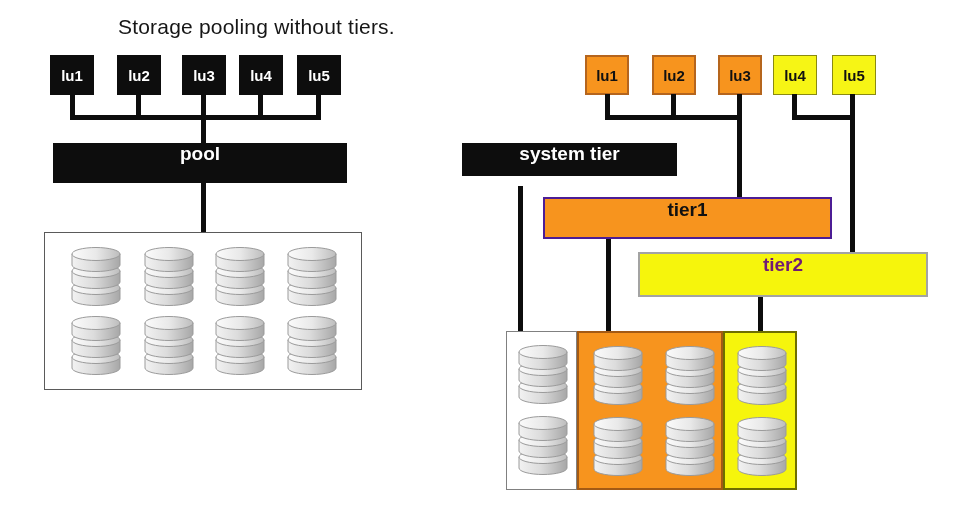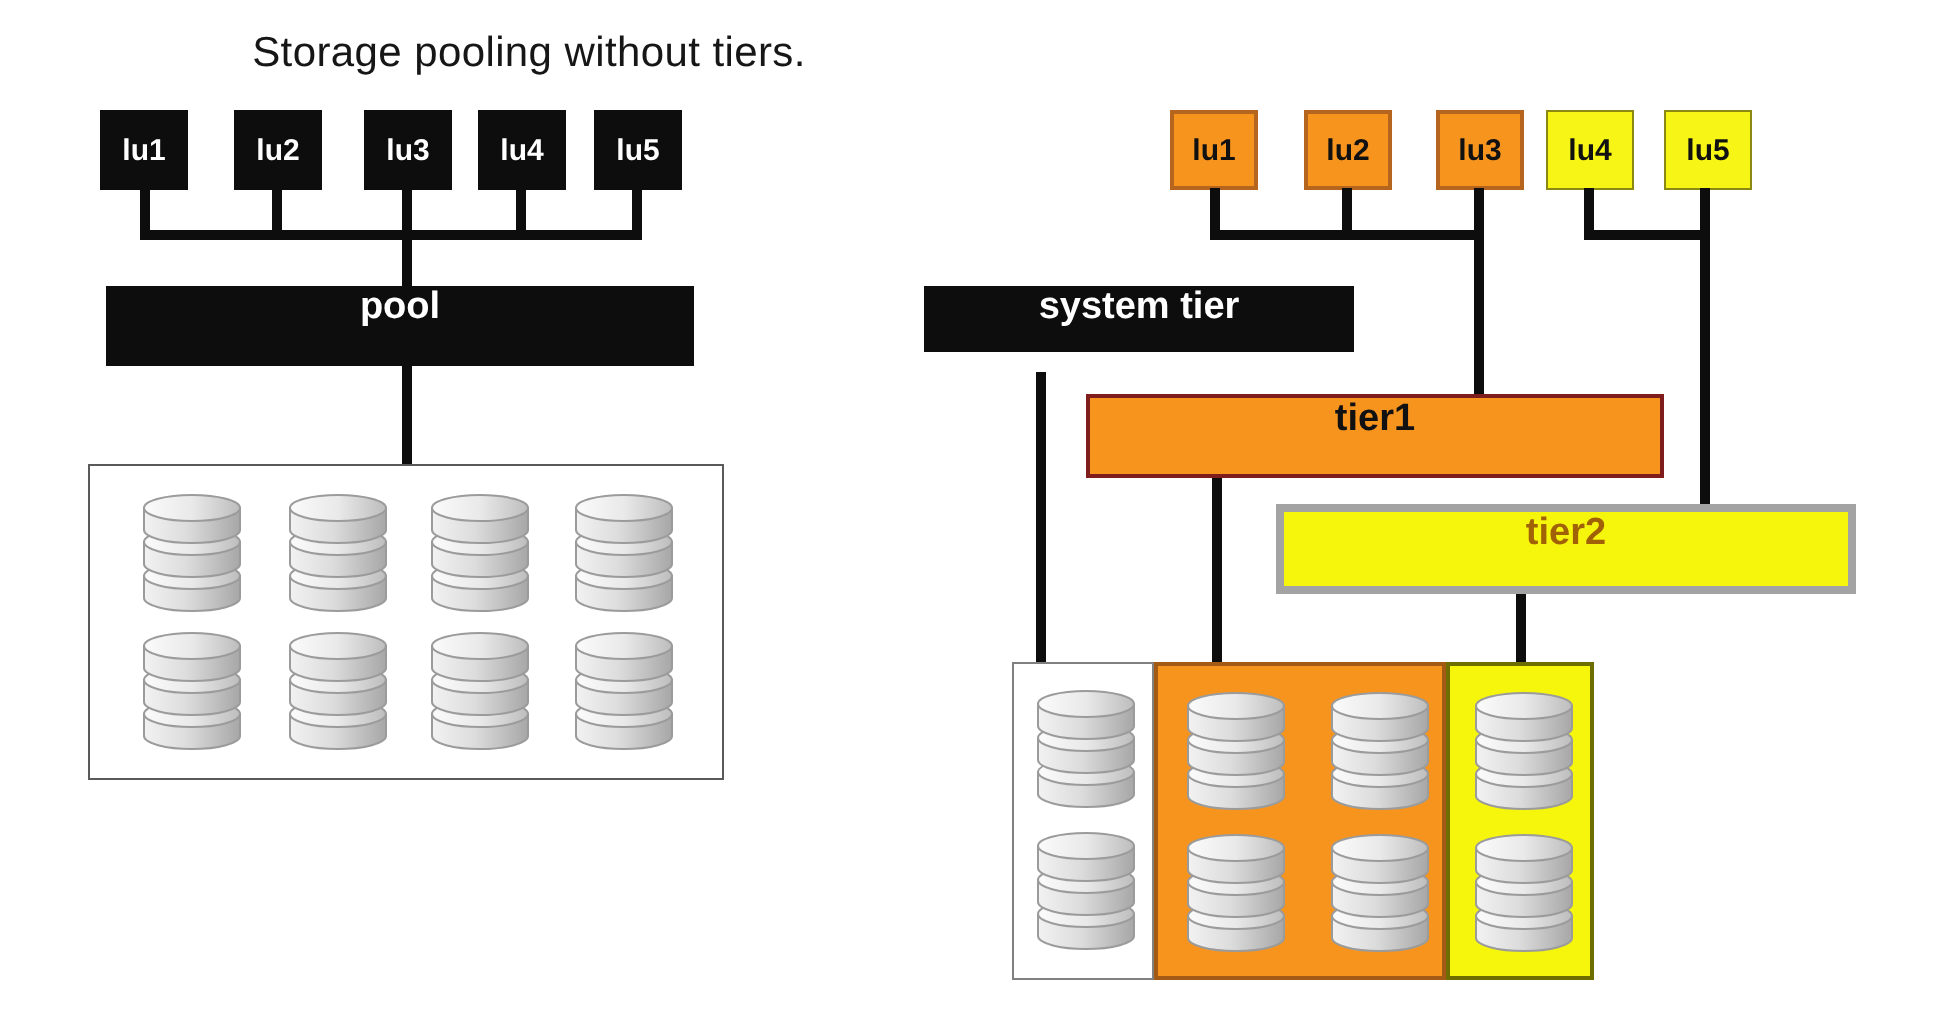--- a/index.html
+++ b/index.html
@@ -2,37 +2,37 @@
 <html><head>
 <meta charset="utf-8">
 <style>
   html,body{margin:0;padding:0;background:#ffffff;}
   #canvas{
     position:relative;width:975px;height:505px;background:#ffffff;overflow:hidden;
     font-family:"Liberation Sans", sans-serif;
   }
   .abs{position:absolute;box-sizing:border-box;}
   .title{
-    font-size:21px;color:#161616;text-align:center;white-space:nowrap;
+    font-size:21px;color:#161616;white-space:nowrap;
     letter-spacing:0.2px;
   }
   .lu{
     display:flex;align-items:center;justify-content:center;
     width:44px;height:40px;font-size:15px;font-weight:600;
   }
   .lu-black{background:#0d0d0d;color:#ffffff;}
   .lu-orange{background:#f7941e;color:#111;border:2px solid #b5651d;}
   .lu-yellow{background:#f6f515;color:#111;border:1.5px solid #8a8a12;}
   .bar{
     display:flex;align-items:flex-start;justify-content:center;
     font-size:19px;font-weight:600;
   }
   .bar-black{background:#0d0d0d;color:#ffffff;}
-  .bar-orange{background:#f7941e;color:#111;border:2px solid #7f1d1d;}
-  .bar-yellow{background:#f6f50c;color:#a16207;border:4px solid #a3a3a3;}
+  .bar-orange{background:#f7941e;color:#111;border:2px solid #4c1d95;}
+  .bar-yellow{background:#f6f50c;color:#701a75;border:2px solid #a3a3a3;}
   .line{background:#0d0d0d;}
   .container-plain{background:#ffffff;border:1.5px solid #5a5a5a;}
   .sect-white{background:#ffffff;border:1.5px solid #808080;}
   .sect-orange{background:#f7941e;border:2px solid #a35a14;}
   .sect-yellow{background:#f6f50c;border:2px solid #6e6e00;}
   .disk{position:absolute;width:56px;height:62px;}
 </style>
 </head>
 <body>
 

